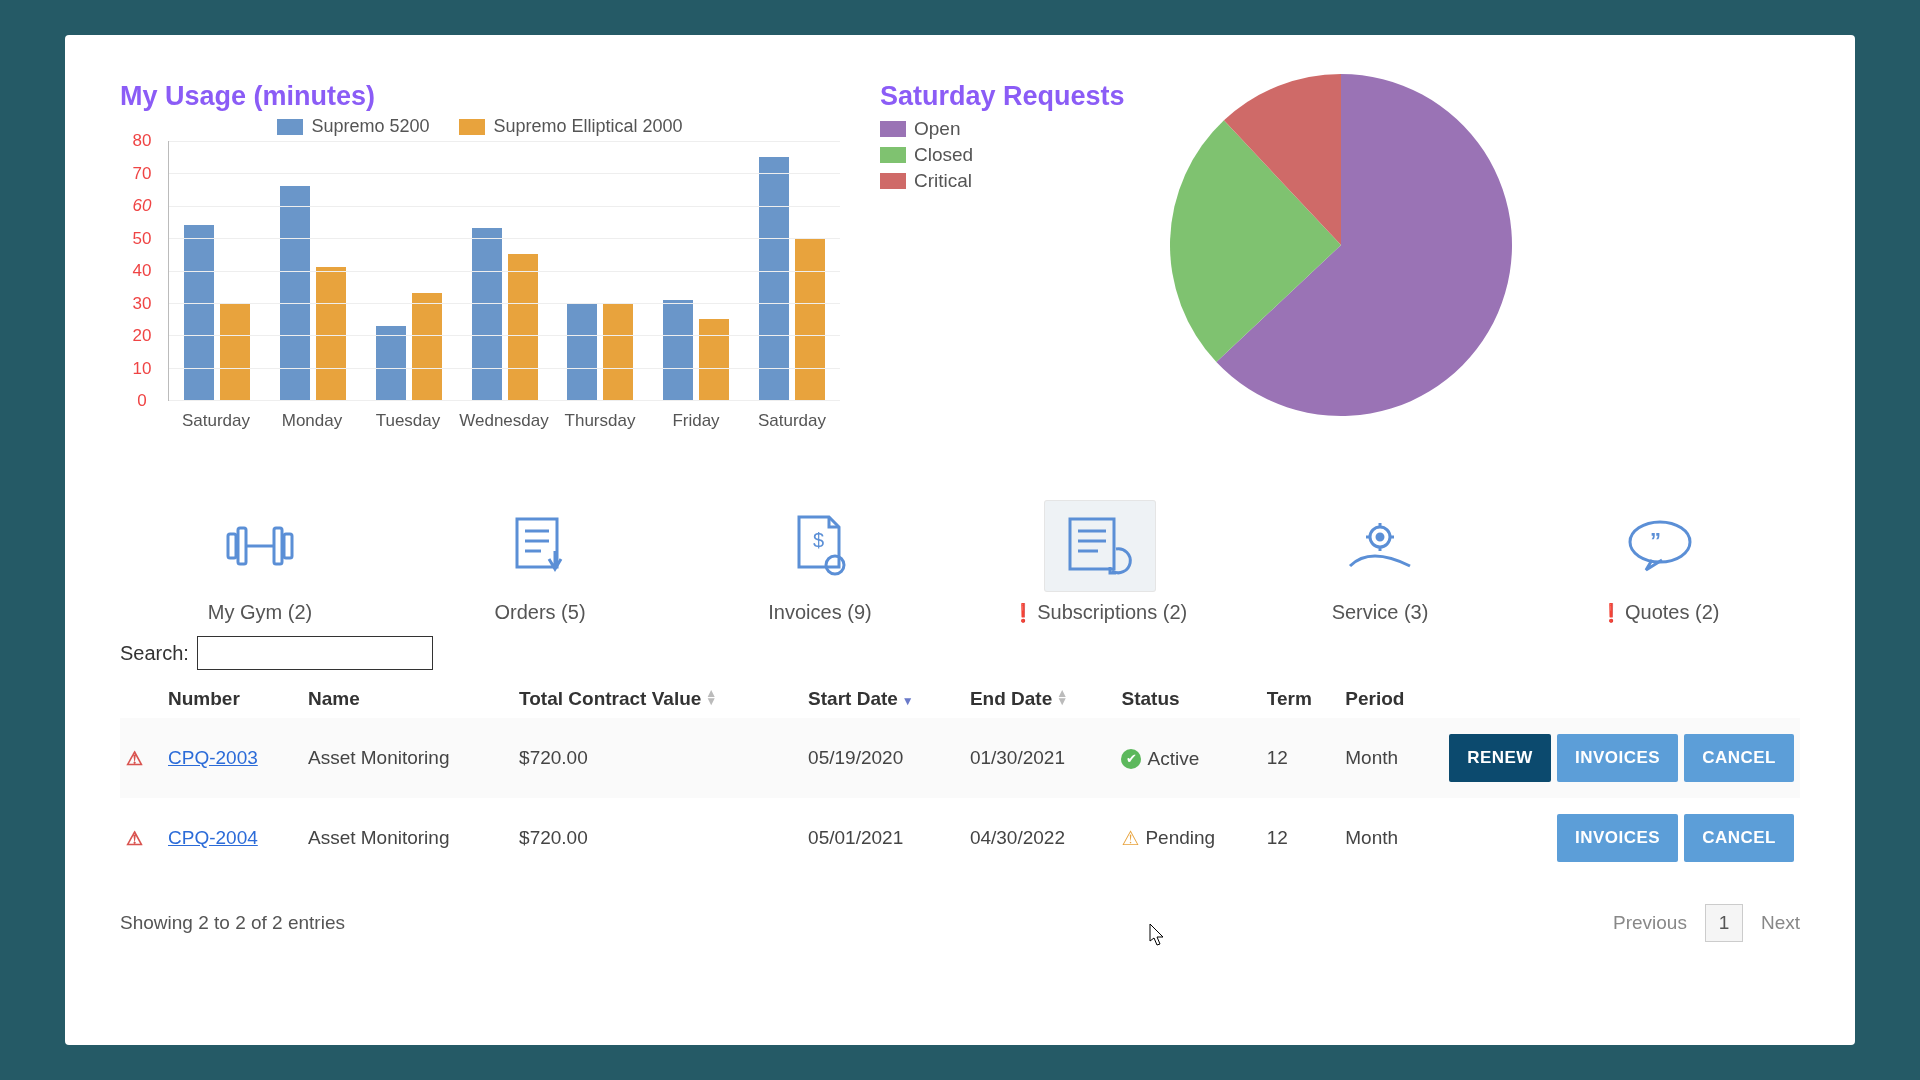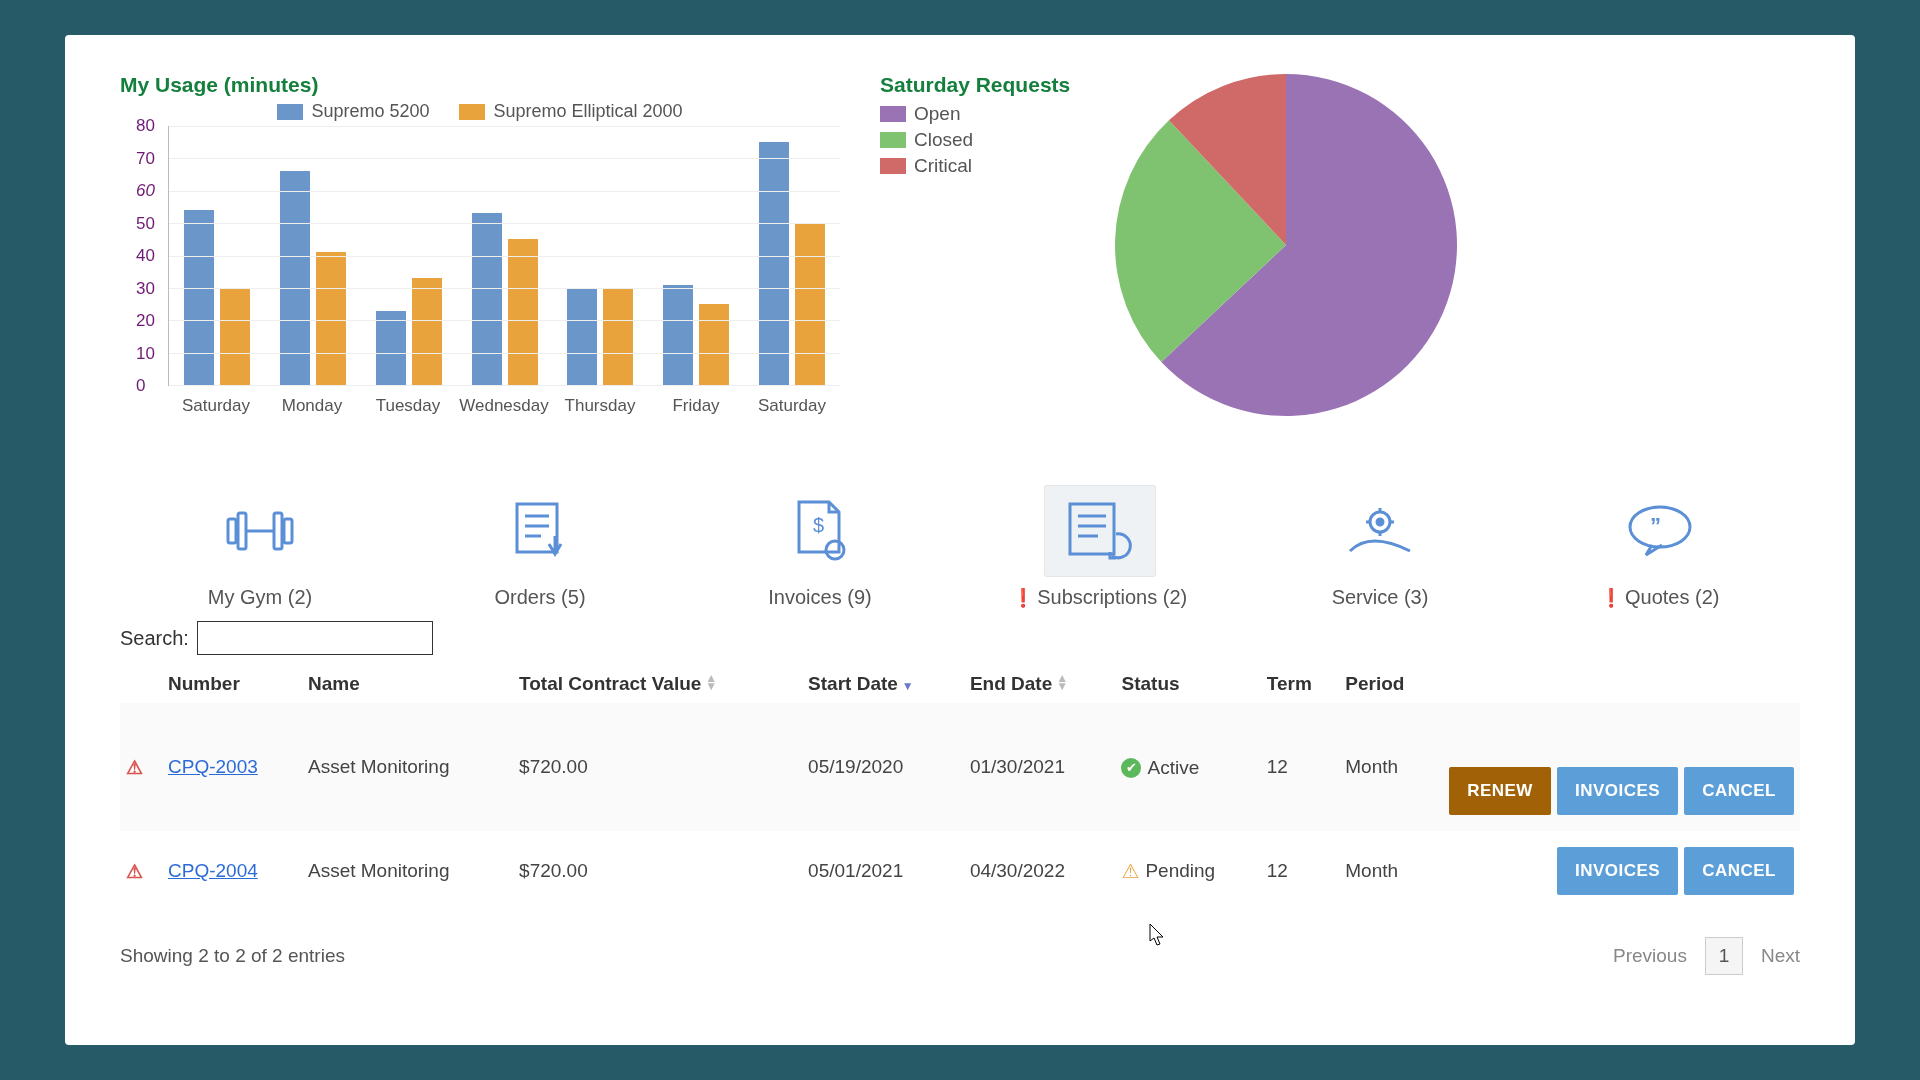--- a/index.html
+++ b/index.html
@@ -15,29 +15,29 @@
     width:1790px;
     height:1010px;
     box-sizing:border-box;
     padding:30px 55px 20px 55px;
     position:relative;
     border-radius:4px;
   }
   
   .charts-row{display:flex;gap:40px;}
   .chart-block{flex:0 0 auto;}
-  .chart-title{font-size:21px;font-weight:600;color:#15803d;margin:8px 0 4px 0;}
+  .chart-title{font-size:27px;font-weight:600;color:#8b5cf6;margin:16px 0 4px 0;}
   
   .bar-wrap{width:720px;}
   .bar-legend{display:flex;gap:30px;justify-content:center;font-size:18px;color:#555;margin-bottom:4px;}
   .lg{display:flex;align-items:center;gap:8px;}
   .sw{width:26px;height:16px;}
   .bar-area{position:relative;height:300px;}
   .y-axis{position:absolute;left:0;top:0;bottom:40px;width:44px;}
-  .y-tick{position:absolute;left:16px;width:44px;text-align:left;font-size:17px;color:#701a75;transform:translateY(-50%);}
+  .y-tick{position:absolute;left:0;width:44px;text-align:center;font-size:17px;color:#ef4444;transform:translateY(-50%);}
   .plot{position:absolute;left:48px;right:0;top:0;bottom:40px;border-left:1px solid #bbb;border-bottom:1px solid #bbb;}
   .grid{position:absolute;left:0;right:0;border-top:1px solid #eee;}
   .bars{position:absolute;inset:0;display:flex;}
   .group{flex:1;display:flex;align-items:flex-end;justify-content:center;gap:6px;}
   .bar{width:30px;}
   .x-axis{position:absolute;left:48px;right:0;bottom:0;height:36px;display:flex;}
   .x-lab{flex:1;text-align:center;font-size:17px;color:#555;padding-top:6px;}
   
   .svc-block{display:flex;gap:26px;}
   .svc-title-col{}
@@ -286,21 +286,21 @@
           <td>Asset Monitoring</td>
           <td>$720.00</td>
           <td>05/19/2020</td>
           <td>01/30/2021</td>
           <td><span class="status">
               <span style="background: rgb(92, 184, 92); color: rgb(255, 255, 255); border-radius: 50%; width: 20px; height: 20px; display: inline-flex; align-items: center; justify-content: center; font-size: 13px;">✔</span>
               <span>Active</span>
             </span></td>
           <td>12</td>
           <td>Month</td>
-          <td class="actions-cell"><button class="btn" style="background: #a16207; margin-top: 48px;">RENEW</button><button class="btn" style="background: rgb(92, 158, 216);">INVOICES</button><button class="btn" style="background: rgb(92, 158, 216);">CANCEL</button></td>
+          <td class="actions-cell"><button class="btn" style="background: #0c4a6e;">RENEW</button><button class="btn" style="background: rgb(92, 158, 216);">INVOICES</button><button class="btn" style="background: rgb(92, 158, 216);">CANCEL</button></td>
         </tr>
         <tr>
           <td><span class="alert-icon" style="color: rgb(217, 83, 79);">⚠</span></td>
           <td><a class="num-link">CPQ-2004</a></td>
           <td>Asset Monitoring</td>
           <td>$720.00</td>
           <td>05/01/2021</td>
           <td>04/30/2022</td>
           <td><span class="status">
               <span style="color: rgb(232, 163, 61); font-size: 20px;">⚠</span>

